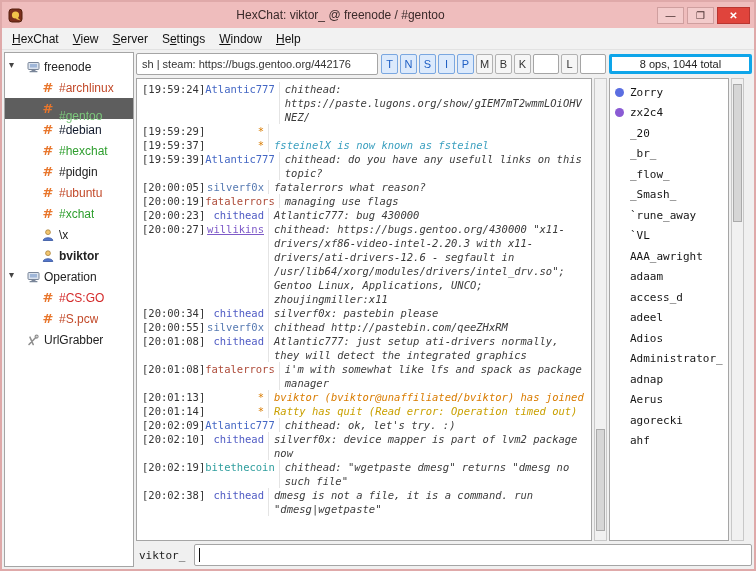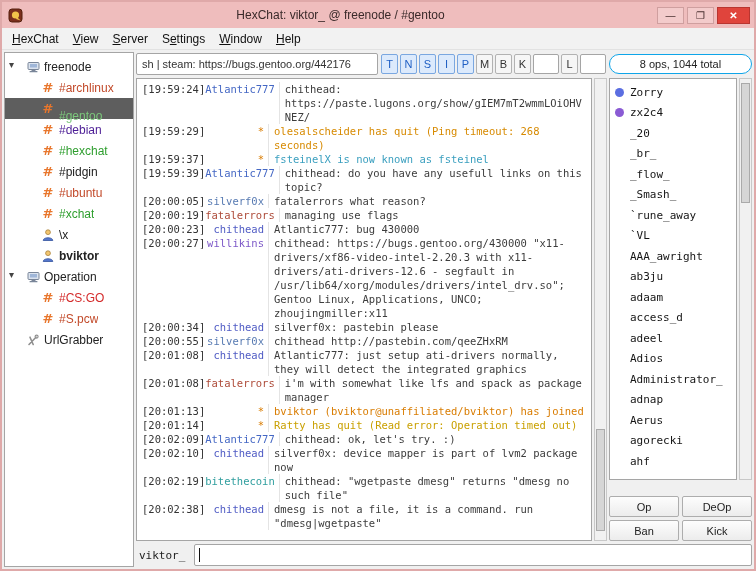--- a/index.html
+++ b/index.html
@@ -46,44 +46,44 @@
   
   .topicrow { height:24px; flex:0 0 24px; display:flex; align-items:center; gap:3px; }
   .topic-input { flex:1; height:22px; background:#fff; border:1px solid #a5a5a5; border-radius:2px;
                  font-size:11px; color:#333; line-height:20px; padding:0 5px;
                  white-space:nowrap; overflow:hidden; min-width:0; }
   .modes { display:flex; gap:2px; align-items:center; flex:0 0 auto; }
   .mode-btn { width:17px; height:20px; border:1px solid #b2b2b2; border-radius:2px; background:#f6f6f6;
               display:flex; align-items:center; justify-content:center; font-size:11px; color:#333; }
   .mode-btn.active { background:#dceafc; border-color:#7aa7e0; color:#1f5fc4; }
   .mode-input { width:26px; height:20px; border:1px solid #a5a5a5; border-radius:2px; background:#fff; }
-  .ops-box { width:143px; flex:0 0 143px; height:20px; background:#fff; border:1px solid #0ea5e9;
-             border-radius:10px; display:flex; align-items:center; justify-content:center;
+  .ops-box { width:143px; flex:0 0 143px; height:20px; background:#fff; border:3px solid #0ea5e9;
+             border-radius:2px; display:flex; align-items:center; justify-content:center;
              font-size:11px; color:#222; }
 
   
   .center { flex:1; display:flex; min-height:0; gap:2px; }
   .chatwrap { flex:1; display:flex; min-width:0; gap:2px; }
   .chat { flex:1; background:#fff; border:1px solid #a5a5a5; overflow:hidden;
           font-family:"DejaVu Sans Mono", monospace; font-size:10.5px; line-height:14px;
           color:#3c3c3c; padding:3px 0; min-width:0; }
   .msg-row { display:flex; align-items:stretch; }
   .msg-meta { flex:0 0 132px; display:flex; justify-content:space-between; align-items:flex-start;
               padding:0 4px 0 5px; border-right:1px solid #e4e4e4; }
   .msg-time { color:#333; }
   .msg-nick { font-weight:normal; }
-  .msg-text { flex:1; padding:0 6px 0 5px; white-space:pre-wrap; overflow-wrap:anywhere; min-width:0; }
+  .msg-text { flex:1; padding:0 6px 0 5px; white-space:pre-wrap; overflow-wrap:anywhere; min-width:0;font-style:italic; }
 
   .vscroll { width:13px; flex:0 0 13px; background:#f1f1f1; border:1px solid #c8c8c8; position:relative; }
   .thumb { position:absolute; left:1px; right:1px; background:#d6d6d6; border:1px solid #aaa; }
   .chat-thumb { top:76%; height:22%; }
   .user-thumb { top:1%; height:30%; }
 
   
-  .rightcol { width:143px; flex:0 0 143px; display:flex; flex-direction:column; gap:16px; }
+  .rightcol { width:143px; flex:0 0 143px; display:flex; flex-direction:row; gap:16px; }
   .userlistwrap { flex:1; display:flex; min-height:0; gap:2px; }
   .userlist { flex:1; background:#fff; border:1px solid #a5a5a5; overflow:hidden;
               font-family:"DejaVu Sans Mono", monospace; font-size:11px; padding-top:3px; min-width:0; }
   .user-row { height:20.5px; display:flex; align-items:center; gap:6px; padding:0 5px; white-space:nowrap; }
   .user-dot { width:9px; height:9px; border-radius:50%; flex:0 0 9px; }
   .user-name { color:#151515; }
 
   .btngrid { display:grid; grid-template-columns:1fr 1fr; gap:3px; }
   .btn { height:21px; background:linear-gradient(#fdfdfd,#ececec); border:1px solid #adadad;
          border-radius:2px; font-size:11px; font-family:"Liberation Sans",sans-serif; color:#222;
@@ -153,21 +153,21 @@
         <div class="tree-row channel selected">
           <span class="tree-icon">
             <b class="hash">#</b>
           </span>
           <span class="tree-label">#gentoo</span>
         </div>
         <div class="tree-row channel">
           <span class="tree-icon">
             <b class="hash">#</b>
           </span>
-          <span class="tree-label" style="color: #4c1d95;">#debian</span>
+          <span class="tree-label" style="color: #0f172a;">#debian</span>
         </div>
         <div class="tree-row channel">
           <span class="tree-icon">
             <b class="hash">#</b>
           </span>
           <span class="tree-label" style="color: rgb(46, 158, 46);">#hexchat</span>
         </div>
         <div class="tree-row channel">
           <span class="tree-icon">
             <b class="hash">#</b>
@@ -267,21 +267,20 @@
                   <span class="msg-time">[19:59:24]</span>
                   <span class="msg-nick" style="color: rgb(68, 103, 196);">Atlantic777</span>
                 </span>
                 <span class="msg-text">chithead: https://paste.lugons.org/show/gIEM7mT2wmmLOiOHVNEZ/</span>
               </div>
               <div class="msg-row">
                 <span class="msg-meta">
                   <span class="msg-time">[19:59:29]</span>
                   <span class="msg-nick" style="color: rgb(217, 124, 0);">*</span>
                 </span>
-                <span class="msg-text" style="color: rgb(215, 138, 0);">olesalscheider has quit (Ping timeout: 268 seconds)</span>
               </div>
               <div class="msg-row">
                 <span class="msg-meta">
                   <span class="msg-time">[19:59:37]</span>
                   <span class="msg-nick" style="color: rgb(217, 124, 0);">*</span>
                 </span>
                 <span class="msg-text" style="color: rgb(58, 159, 191);">fsteinelX is now known as fsteinel</span>
               </div>
               <div class="msg-row">
                 <span class="msg-meta">
@@ -307,21 +306,21 @@
               <div class="msg-row">
                 <span class="msg-meta">
                   <span class="msg-time">[20:00:23]</span>
                   <span class="msg-nick" style="color: rgb(79, 91, 196);">chithead</span>
                 </span>
                 <span class="msg-text">Atlantic777: bug 430000</span>
               </div>
               <div class="msg-row">
                 <span class="msg-meta">
                   <span class="msg-time">[20:00:27]</span>
-                  <span class="msg-nick" style="color: rgb(126, 90, 200);">willikins</span>
+                  <span class="msg-nick" style="color: rgb(126, 90, 200); text-decoration: underline;">willikins</span>
                 </span>
                 <span class="msg-text">chithead: https://bugs.gentoo.org/430000 "x11-drivers/xf86-video-intel-2.20.3 with x11-drivers/ati-drivers-12.6 - segfault in /usr/lib64/xorg/modules/drivers/intel_drv.so"; Gentoo Linux, Applications, UNCO; zhoujingmiller:x11</span>
               </div>
               <div class="msg-row">
                 <span class="msg-meta">
                   <span class="msg-time">[20:00:34]</span>
                   <span class="msg-nick" style="color: rgb(79, 91, 196);">chithead</span>
                 </span>
                 <span class="msg-text">silverf0x: pastebin please</span>
               </div>
@@ -425,24 +424,20 @@
                   <span class="user-dot" style="visibility: hidden;"></span>
                   <span class="user-name">`rune_away</span>
                 </div>
                 <div class="user-row">
                   <span class="user-dot" style="visibility: hidden;"></span>
                   <span class="user-name">`VL</span>
                 </div>
                 <div class="user-row">
                   <span class="user-dot" style="visibility: hidden;"></span>
                   <span class="user-name">AAA_awright</span>
-                </div>
-                <div class="user-row">
-                  <span class="user-dot" style="visibility: hidden;"></span>
-                  <span class="user-name">ab3ju</span>
                 </div>
                 <div class="user-row">
                   <span class="user-dot" style="visibility: hidden;"></span>
                   <span class="user-name">adaam</span>
                 </div>
                 <div class="user-row">
                   <span class="user-dot" style="visibility: hidden;"></span>
                   <span class="user-name">access_d</span>
                 </div>
                 <div class="user-row">

